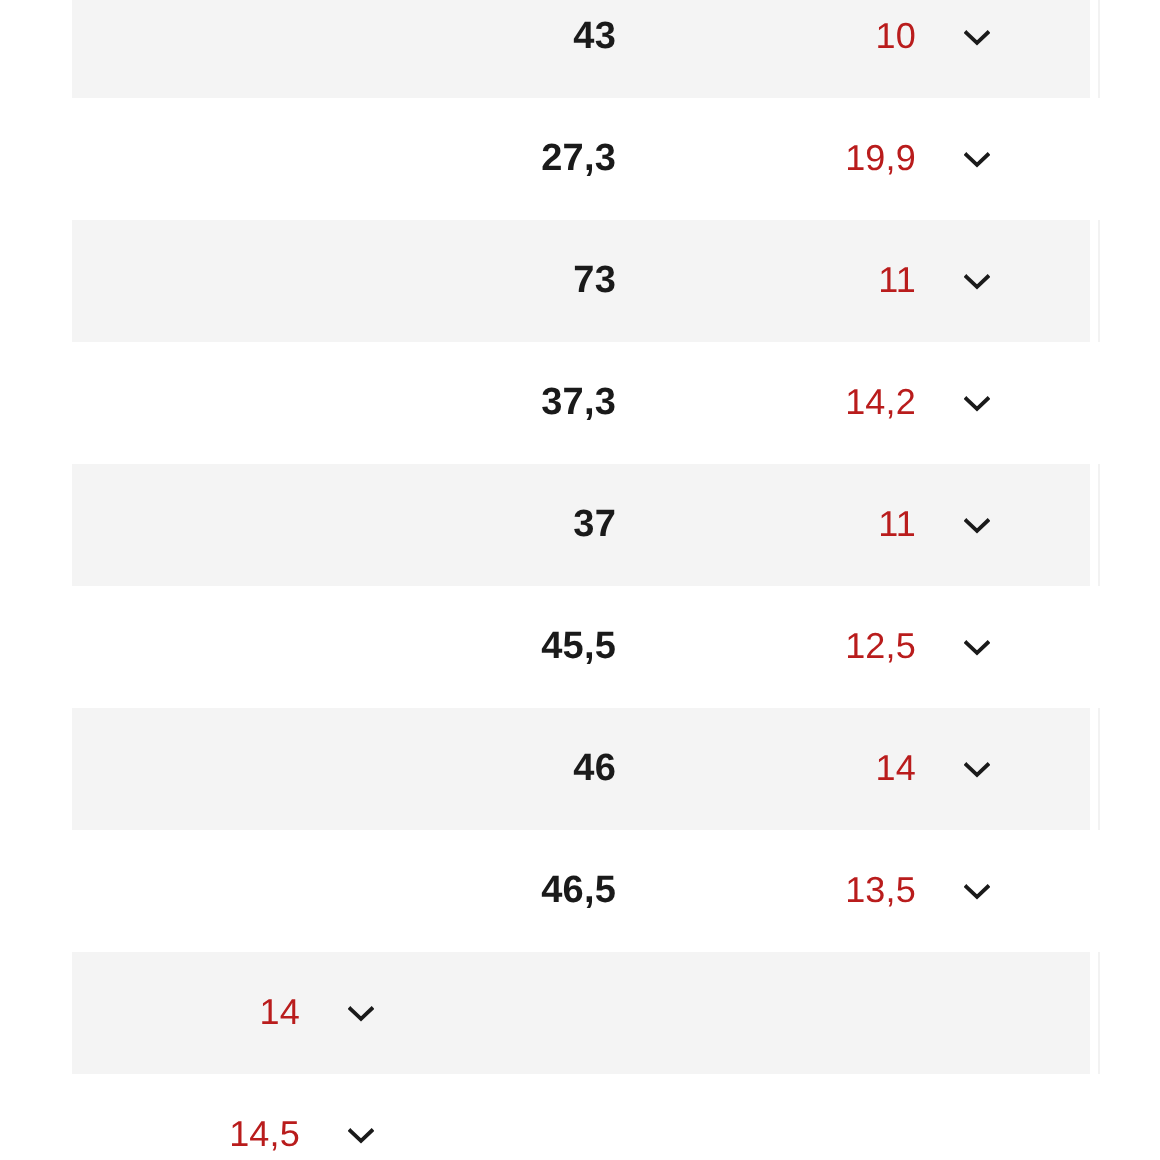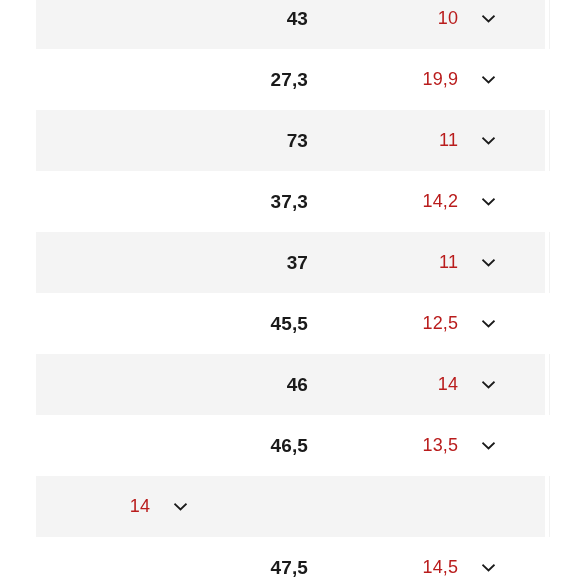--- a/index.html
+++ b/index.html
@@ -212,21 +212,20 @@
       <div class="cell cell-action">
         <span class="chevron-down">
           <svg viewBox="0 0 13 8" width="13" height="8" aria-hidden="true">
               <path d="M1.2 1.4 L6.5 6.4 L11.8 1.4" fill="none" stroke="#1a1a1a" stroke-width="1.9" stroke-linecap="square"></path>
             </svg>
         </span>
       </div>
     </div>
 
     <div class="size-row">
-      <div class="cell cell-eu">47,5</div>
       <div class="cell cell-uk">14,5</div>
       <div class="cell cell-action">
         <span class="chevron-down">
           <svg viewBox="0 0 13 8" width="13" height="8" aria-hidden="true">
               <path d="M1.2 1.4 L6.5 6.4 L11.8 1.4" fill="none" stroke="#1a1a1a" stroke-width="1.9" stroke-linecap="square"></path>
             </svg>
         </span>
       </div>
     </div>
 

